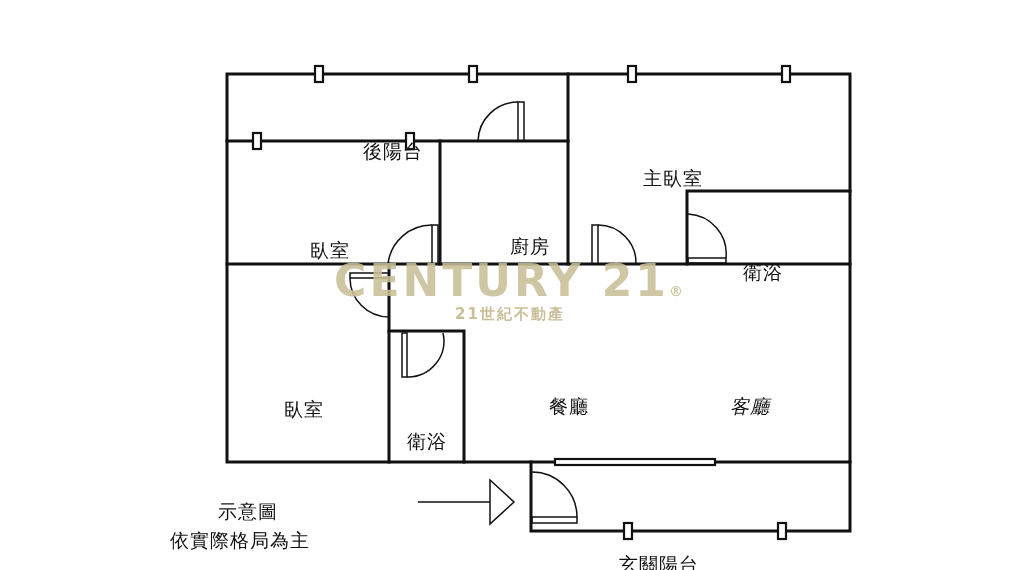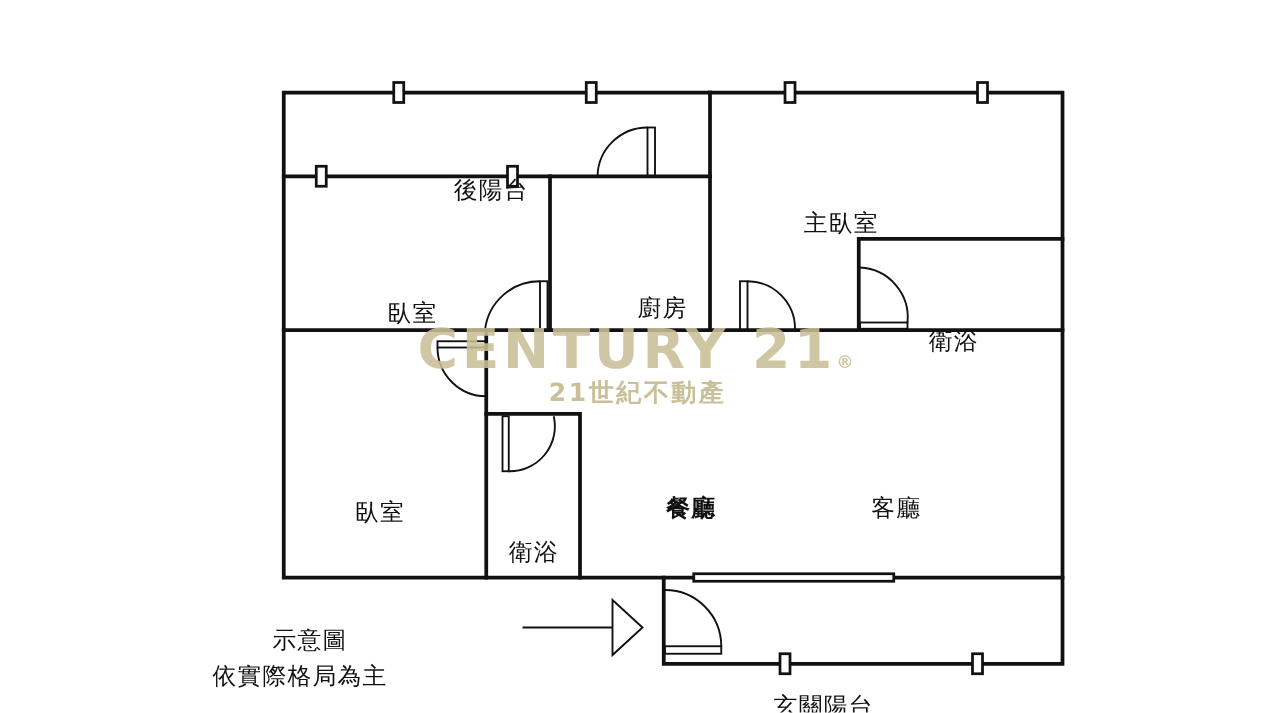--- a/index.html
+++ b/index.html
@@ -4,21 +4,21 @@
   <style>
     html, body { margin: 0; padding: 0; background: #ffffff; }
     body { width: 1024px; height: 570px; overflow: hidden; position: relative; font-family: "DejaVu Sans", sans-serif; }
     svg { position: absolute; left: 0; top: 0; }
     .wall { stroke: #111111; stroke-width: 3; fill: none; stroke-linecap: square; }
     .thin { stroke: #111111; stroke-width: 1.5; fill: none; }
     .win { stroke: #111111; stroke-width: 2.2; fill: #ffffff; }
     .room-label { position: absolute; font-size: 19px; color: #111111; white-space: nowrap; transform: translate(-50%, -50%); letter-spacing: 1px; margin-top: 44px; }
     .brand { position: absolute; left: 510px; top: 280px; transform: translate(-50%, -50%); font-family: "DejaVu Sans", sans-serif; font-weight: bold; font-size: 44px; color: #c9bf98; opacity: 0.88; letter-spacing: 3px; white-space: nowrap; text-align: right; }
     .brand-dot { font-size: 14px; vertical-align: baseline; }
-    .brand-sub { position: absolute; left: 510px; top: 314px; transform: translate(-50%, -50%); font-size: 20px; font-weight: bold; color: #c9bf98; letter-spacing: 2px; white-space: nowrap; }
+    .brand-sub { position: absolute; left: 510px; top: 314px; transform: translate(-50%, -50%); font-size: 15px; font-weight: bold; color: #c9bf98; letter-spacing: 2px; white-space: nowrap; }
     .note { position: absolute; font-size: 19px; color: #111111; white-space: nowrap; transform: translate(-50%, -50%); letter-spacing: 1px; text-align: right; }
   </style>
 </head>
 <body>
 
 <svg width="1024" height="570" viewBox="0 0 1024 570">
 
   <g>
     <polyline class="wall" points="227,74 850,74 850,462 227,462 227,74"></polyline>
   </g>
@@ -85,22 +85,22 @@
   </g>
 </svg>
 
 <div class="room-label" style="left:393px; top:108px;">後陽台</div>
 <div class="room-label" style="left:673px; top:135px;">主臥室</div>
 <div class="room-label" style="left:330px; top:207px;">臥室</div>
 <div class="room-label" style="left:530px; top:203px;">廚房</div>
 <div class="room-label" style="left:763px; top:229px;">衛浴</div>
 <div class="room-label" style="left:304px; top:366px;">臥室</div>
 <div class="room-label" style="left:427px; top:398px;">衛浴</div>
-<div class="room-label" style="left:553px; top:363px;font-weight:bold;">餐廳</div>
-<div class="room-label" style="left:717px; top:363px;">客廳</div>
+<div class="room-label" style="left:569px; top:363px;">餐廳</div>
+<div class="room-label" style="left:750px; top:363px;font-style:italic;">客廳</div>
 <div class="room-label" style="left:659px; top:521px;">玄關陽台</div>
 
 <div class="brand">
   <span>CENTURY 21</span><span class="brand-dot">®</span>
 </div>
 <div class="brand-sub">21世紀不動產</div>
 
 <div class="note" style="left:248px; top:512px;">示意圖</div>
 <div class="note" style="left:240px; top:541px;">依實際格局為主</div>
 

